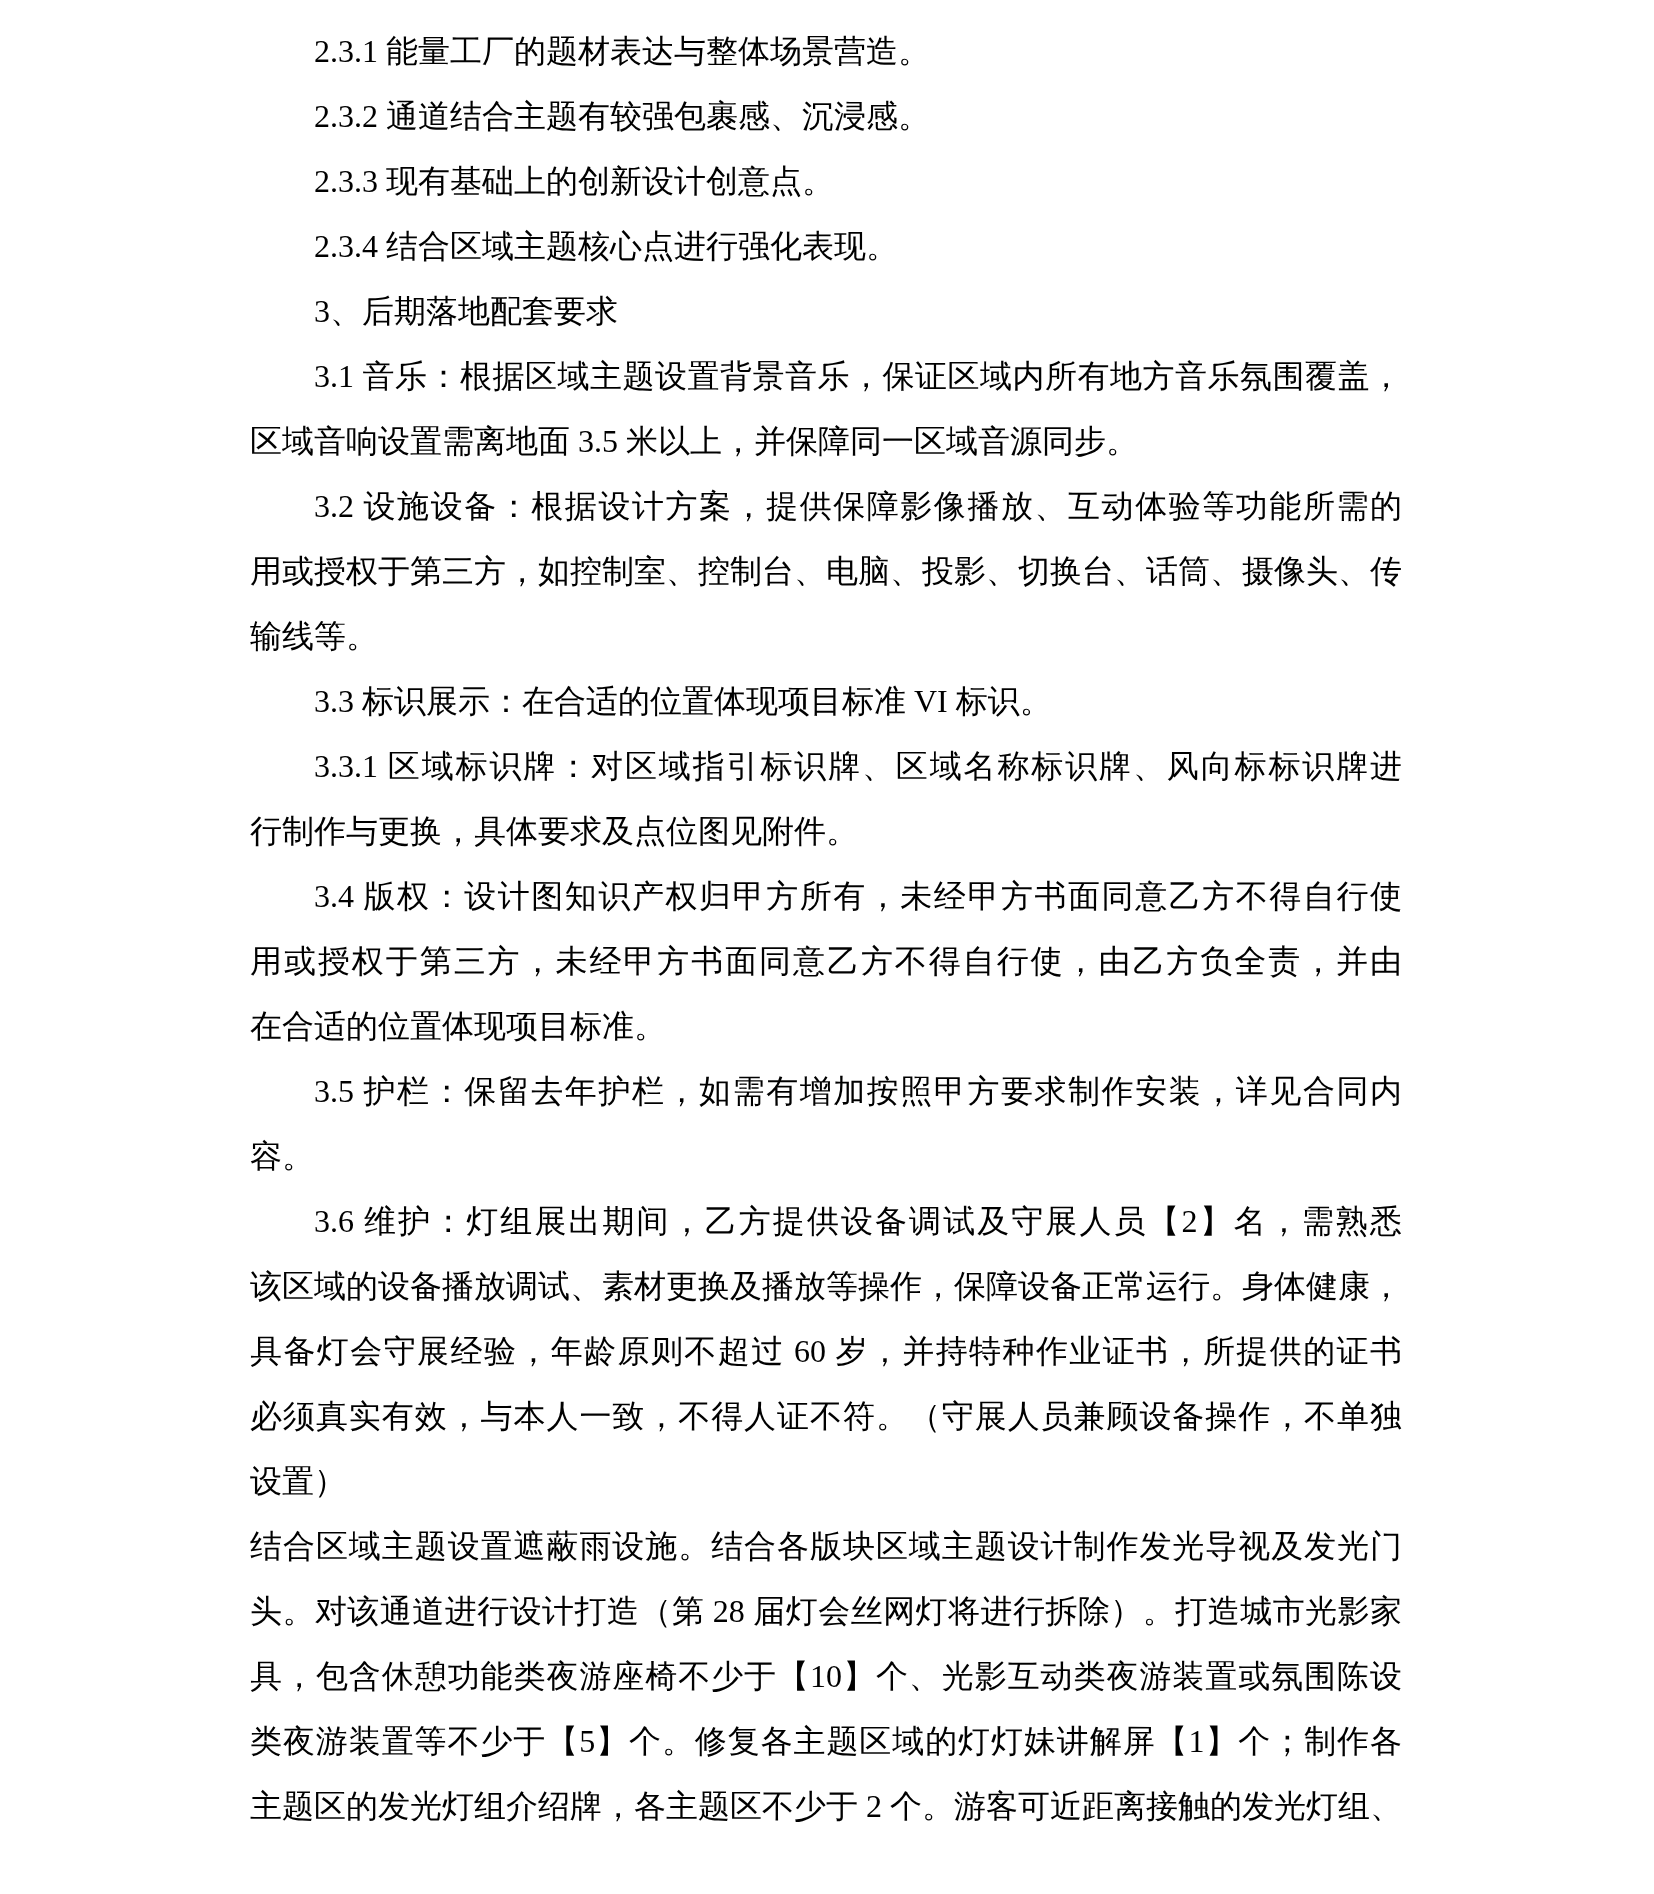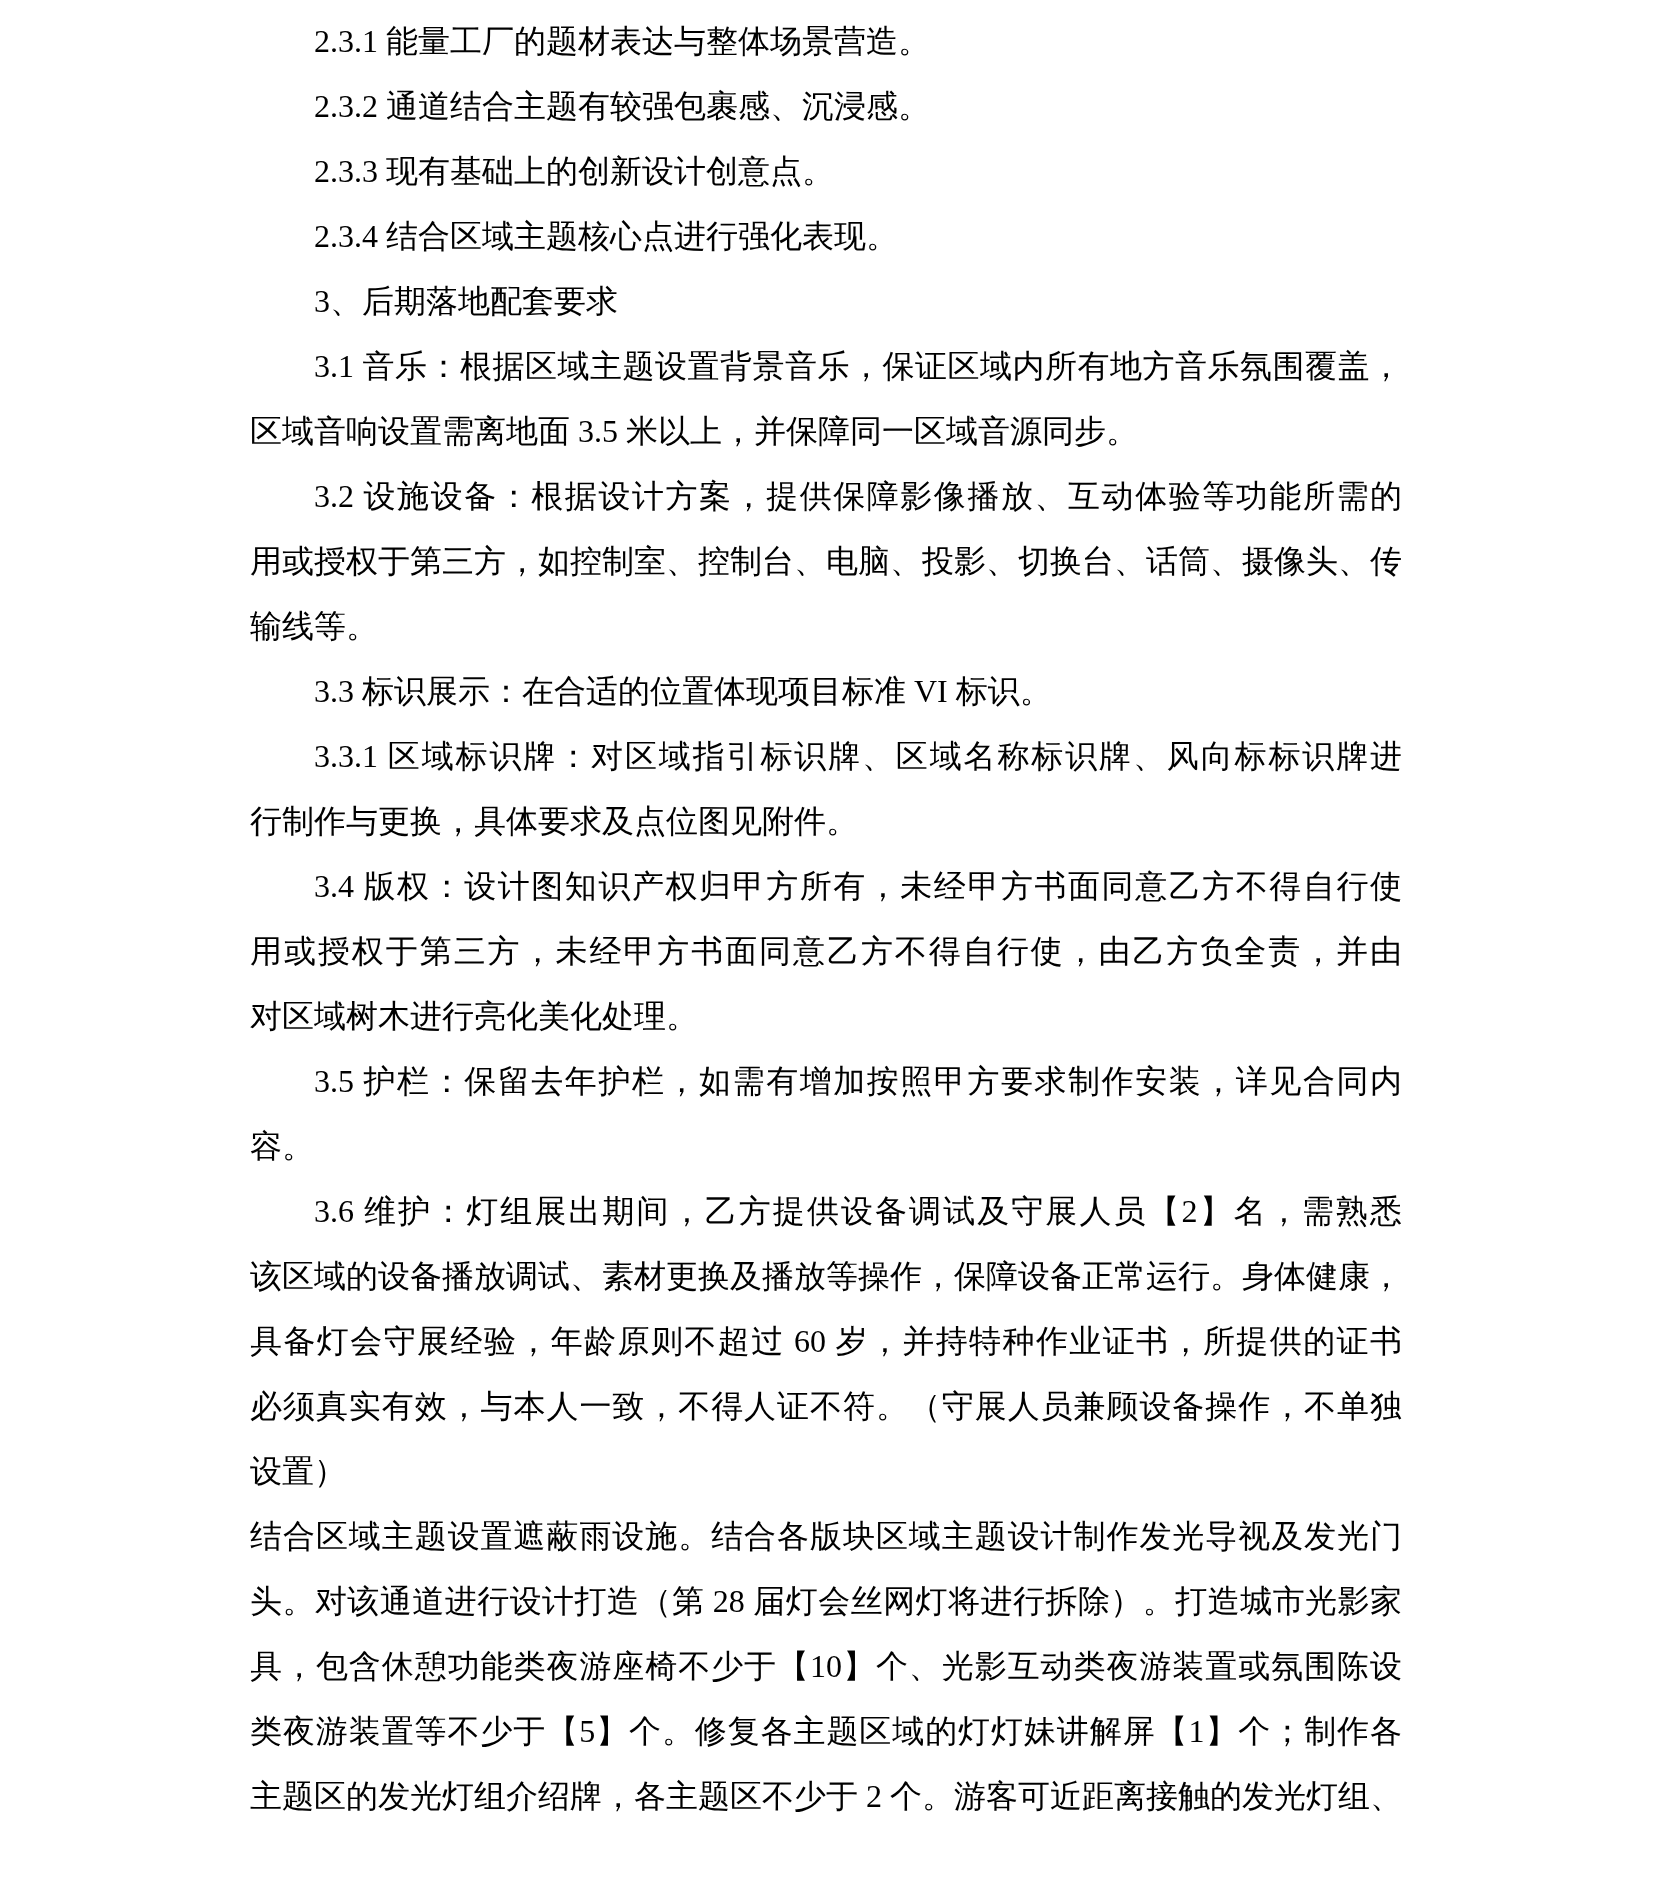--- a/index.html
+++ b/index.html
@@ -6,21 +6,21 @@
     margin: 0;
     padding: 0;
     background: #ffffff;
   }
   .page {
     position: relative;
     width: 1654px;
     height: 1894px;
     box-sizing: border-box;
     background: #ffffff;
-    padding: 9px 252px 0 250px;
+    padding: 19px 252px 0 250px;
     overflow: hidden;
     font-family: "Liberation Serif", "DejaVu Serif", serif;
     border-radius: 24px;
   }
   .paragraph {
     margin: 0;
     padding: 0;
   }
   .line {
     font-size: 32px;
@@ -70,21 +70,21 @@
       <div class="paragraph">
         <div class="line first">3.3 标识展示：在合适的位置体现项目标准 VI 标识。</div>
       </div>
       <div class="paragraph">
         <div class="line first stretch">3.3.1 区域标识牌：对区域指引标识牌、区域名称标识牌、风向标标识牌进</div>
         <div class="line">行制作与更换，具体要求及点位图见附件。</div>
       </div>
       <div class="paragraph">
         <div class="line first stretch">3.4 版权：设计图知识产权归甲方所有，未经甲方书面同意乙方不得自行使</div>
         <div class="line stretch">用或授权于第三方，未经甲方书面同意乙方不得自行使，由乙方负全责，并由</div>
-        <div class="line">对区域树木进行亮化美化处理。</div>
+        <div class="line">在合适的位置体现项目标准。</div>
       </div>
       <div class="paragraph">
         <div class="line first stretch">3.5 护栏：保留去年护栏，如需有增加按照甲方要求制作安装，详见合同内</div>
         <div class="line">容。</div>
       </div>
       <div class="paragraph">
         <div class="line first stretch">3.6 维护：灯组展出期间，乙方提供设备调试及守展人员【2】名，需熟悉</div>
         <div class="line stretch">该区域的设备播放调试、素材更换及播放等操作，保障设备正常运行。身体健康，</div>
         <div class="line stretch">具备灯会守展经验，年龄原则不超过 60 岁，并持特种作业证书，所提供的证书</div>
         <div class="line stretch">必须真实有效，与本人一致，不得人证不符。（守展人员兼顾设备操作，不单独</div>

